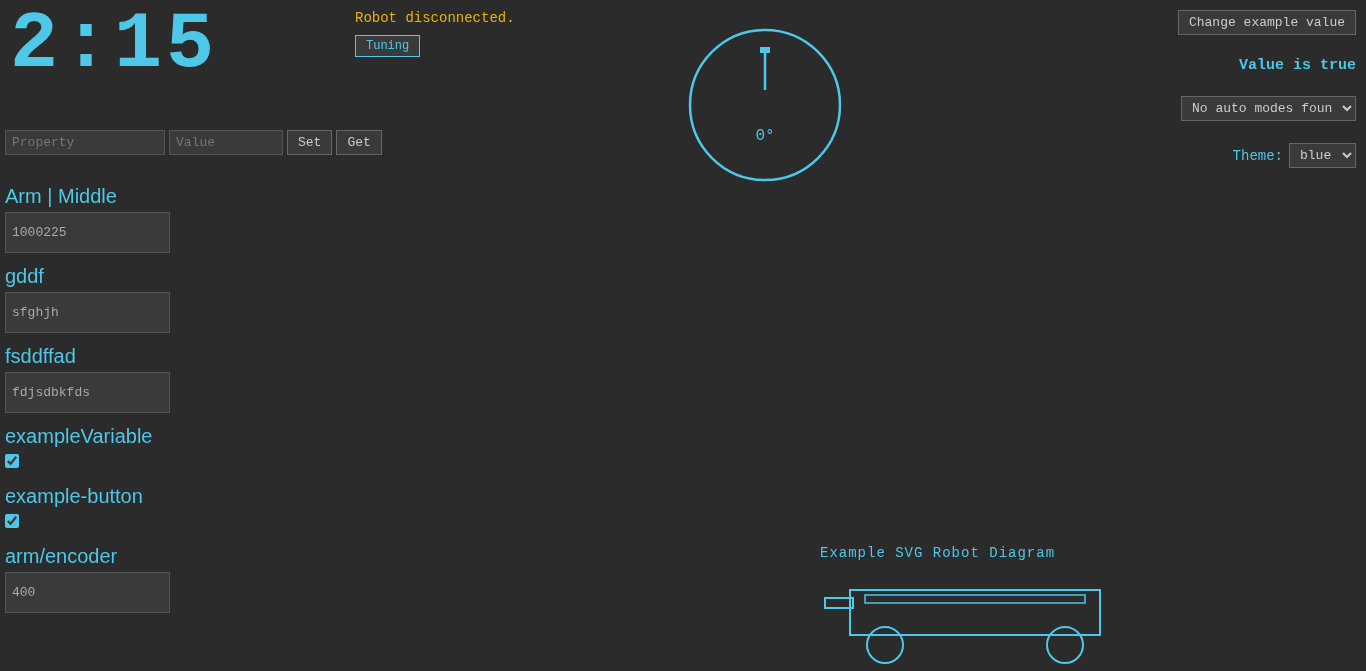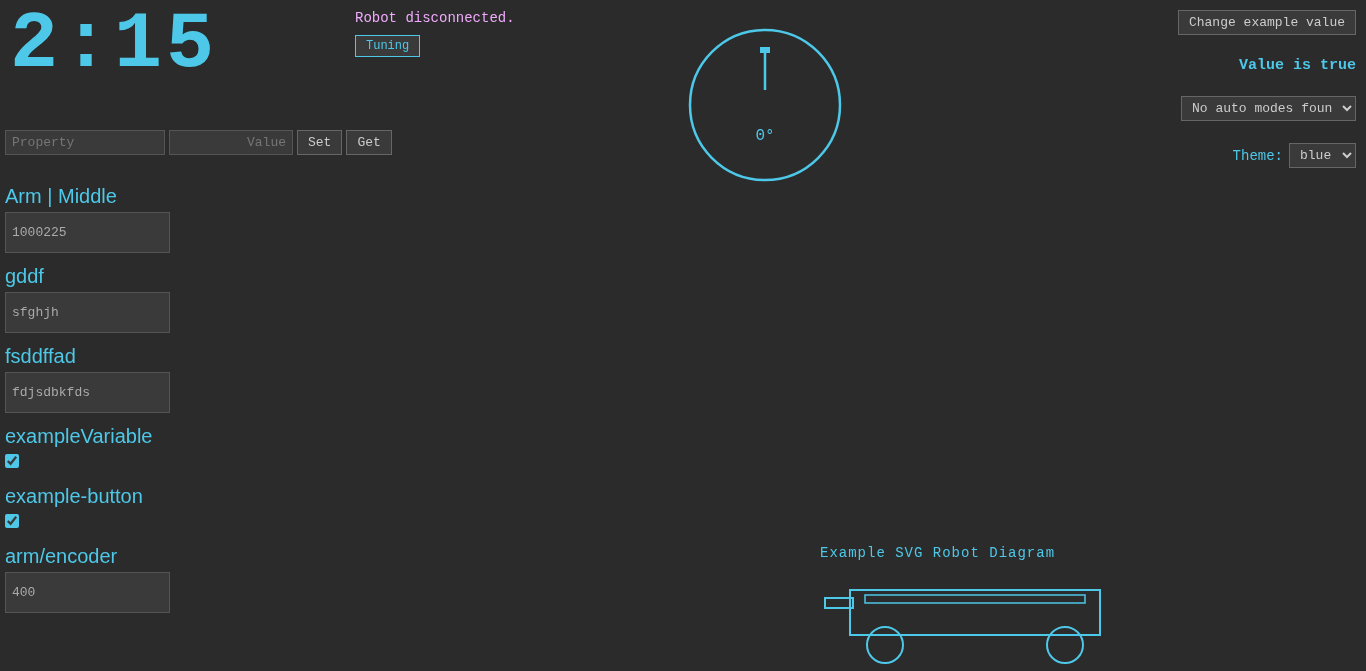--- a/index.html
+++ b/index.html
@@ -24,21 +24,21 @@
       line-height: 1;
       letter-spacing: 4px;
     }
 
     
     #robot-status {
       position: absolute;
       top: 10px;
       left: 355px;
       font-size: 14px;
-      color: #f0abfc;
+      color: #eab308;
       font-family: 'Courier New', Courier, monospace;
     }
 
     #tuning-button {
       position: absolute;
       top: 35px;
       left: 355px;
       background: #3a3a3a;
       color: #4dc8e8;
       border: 1px solid #4dc8e8;
@@ -60,21 +60,21 @@
 
     #property-input, #value-input {
       background: #3a3a3a;
       color: #aaa;
       border: 1px solid #555;
       padding: 4px 6px;
       font-size: 13px;
       font-family: Liberation Mono, monospace;
     }
     #property-input { width: 160px; }
-    #value-input { width: 124px; text-align: right; }
+    #value-input { width: 114px; }
 
     .set-get-btn {
       background: #3a3a3a;
       color: #ccc;
       border: 1px solid #666;
       padding: 4px 10px;
       font-size: 13px;
       cursor: pointer;
       font-family: 'Courier New', Courier, monospace;
     }

